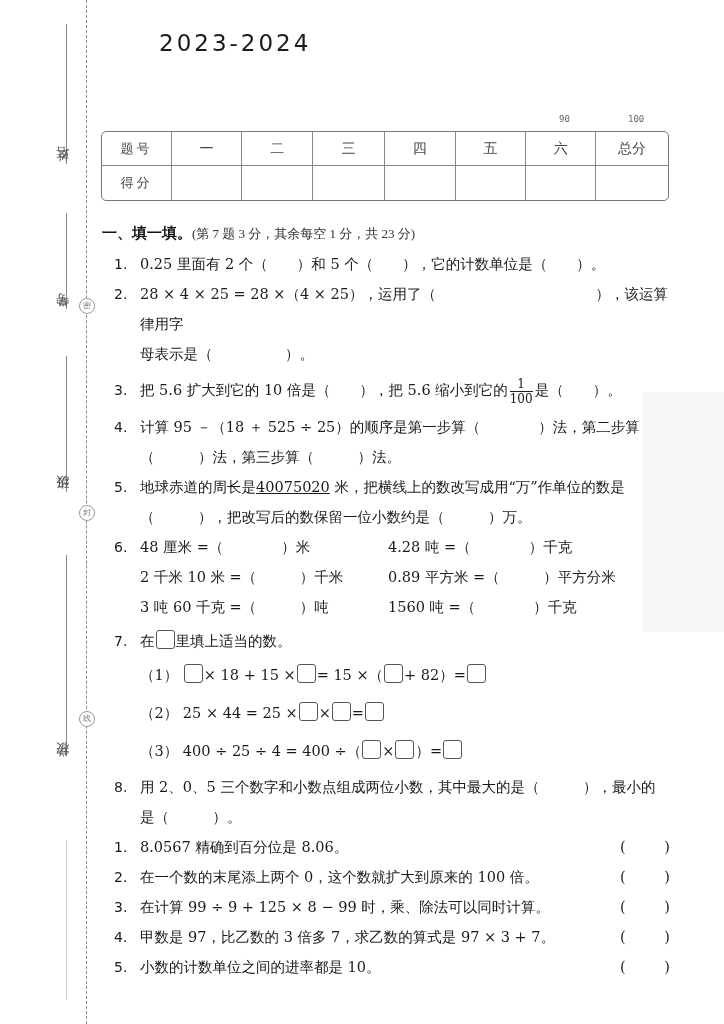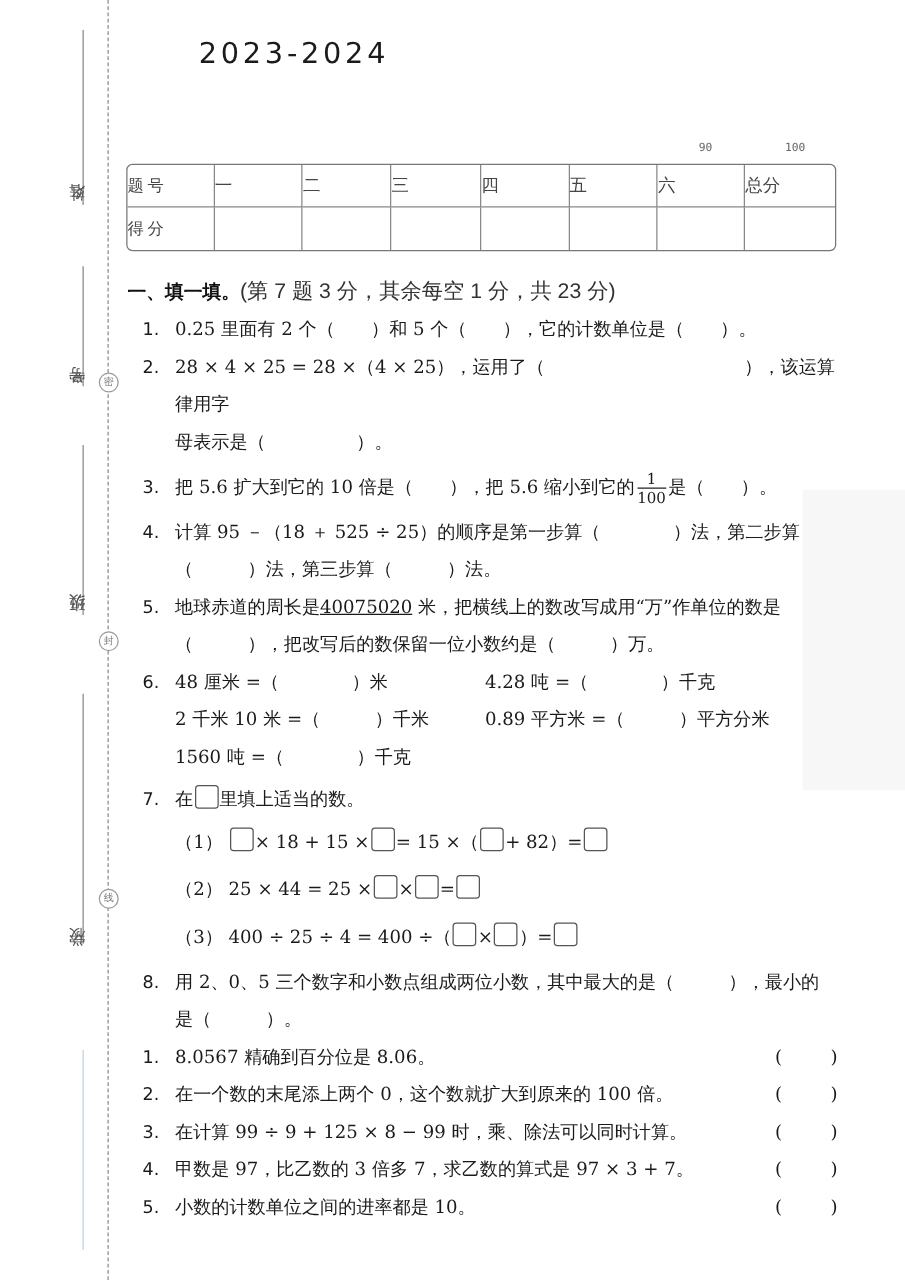--- a/index.html
+++ b/index.html
@@ -25,29 +25,29 @@
 
   .title { position:absolute; left:159px; top:30px; font-family:"DejaVu Sans", "Liberation Sans", sans-serif;
     font-size:23px; letter-spacing:3px; color:#1b1b1b; font-weight:normal; }
   .mark { position:absolute; top:114px; font-family:"DejaVu Sans Mono", monospace; font-size:9px; color:#666; }
 
   table.score {
     position:absolute; left:101px; top:131px; width:568px; height:69px;
     border-collapse:separate; border-spacing:0; border:1px solid #777; border-radius:5px;
     font-size:14px; color:#444;
   }
-  table.score td { border-right:1px solid #888; border-bottom:1px solid #888; padding:0; }
+  table.score td { border-right:1px solid #888; border-bottom:1px solid #888; text-align:center; padding:0; }
   table.score tr td:last-child { border-right:none; }
   table.score tr:last-child td { border-bottom:none; }
   table.score tr { height:34px; }
   table.score td.hdr { color:#444; font-family:"DejaVu Sans", sans-serif; font-size:13px; letter-spacing:3px; }
 
   .content { position:absolute; left:102px; top:218px; width:572px; font-size:14.5px; line-height:30px; }
   .sec { font-family:"DejaVu Sans", "Liberation Sans", sans-serif; font-weight:bold; font-size:15px; color:#111;margin-top:20px; }
-  .sec-note { font-weight:normal; font-size:17px; color:#333; font-family:Liberation Sans, sans-serif; }
+  .sec-note { font-weight:normal; font-size:13px; color:#333; font-family:Liberation Serif, serif; }
   .q { position:relative; padding-left:38px; }
   .qn { position:absolute; left:12px; font-family:"DejaVu Sans", sans-serif; font-size:14px; }
   .box { display:inline-block; width:17px; height:17px; border:1.2px solid #555; border-radius:3px; vertical-align:-3px; margin:0 1px; }
   .frac { display:inline-block; text-align:center; vertical-align:middle; line-height:14px; font-size:12px; margin:0 2px; }
   .frac .num { display:block; border-bottom:1px solid #222; padding:0 1px; }
   .frac .den { display:block; }
   .u { text-decoration:underline; }
   .grid6 { display:grid; grid-template-columns:248px 1fr; }
   .judge { display:flex; justify-content:space-between; }
   .judge .par { width:50px; display:flex; justify-content:space-between; margin-right:4px; }
@@ -145,20 +145,21 @@
     <div>（　　　），把改写后的数保留一位小数约是（　　　）万。</div>
   </div>
 
   <div class="q">
     <span class="qn">6.</span>
     <div class="grid6">
       <span>48 厘米 =（　　　　）米</span>
       <span>4.28 吨 =（　　　　）千克</span>
       <span>2 千米 10 米 =（　　　）千米</span>
       <span>0.89 平方米 =（　　　）平方分米</span>
+      <span>3 吨 60 千克 =（　　　）吨</span>
       <span>1560 吨 =（　　　　）千克</span>
     </div>
   </div>
 
   <div class="q" style="margin-top:4px">
     <span class="qn">7.</span>
     <div><span>在</span><span class="box"></span><span>里填上适当的数。</span></div>
     <div style="margin-top:4px">
       <span>（1）</span>
       <span class="box"></span><span>× 18 + 15 ×</span><span class="box"></span><span>= 15 ×（</span><span class="box"></span><span>+ 82）=</span><span class="box"></span>

